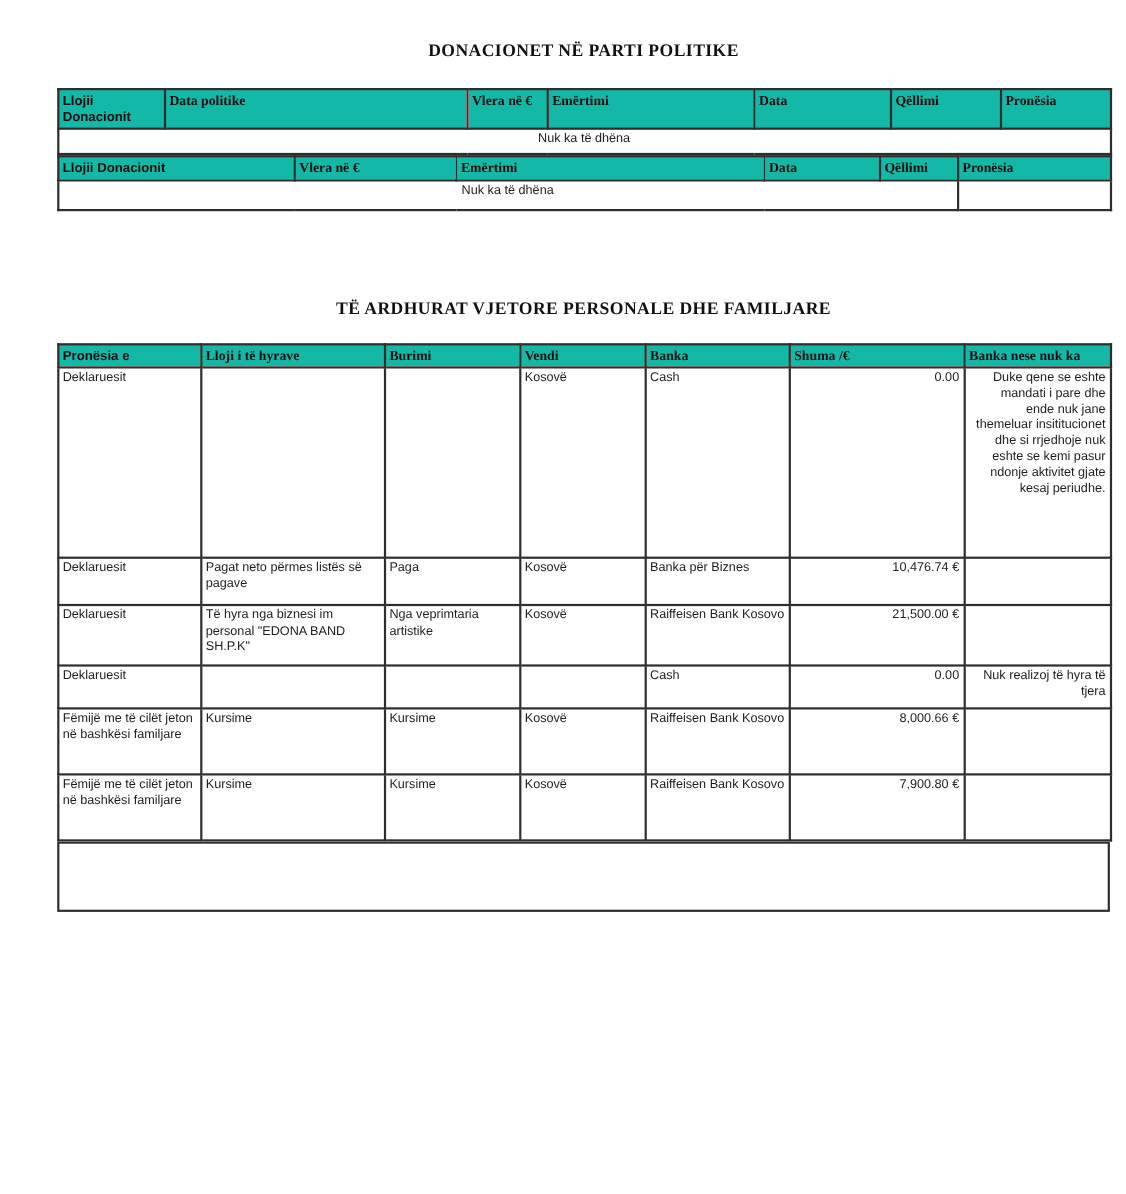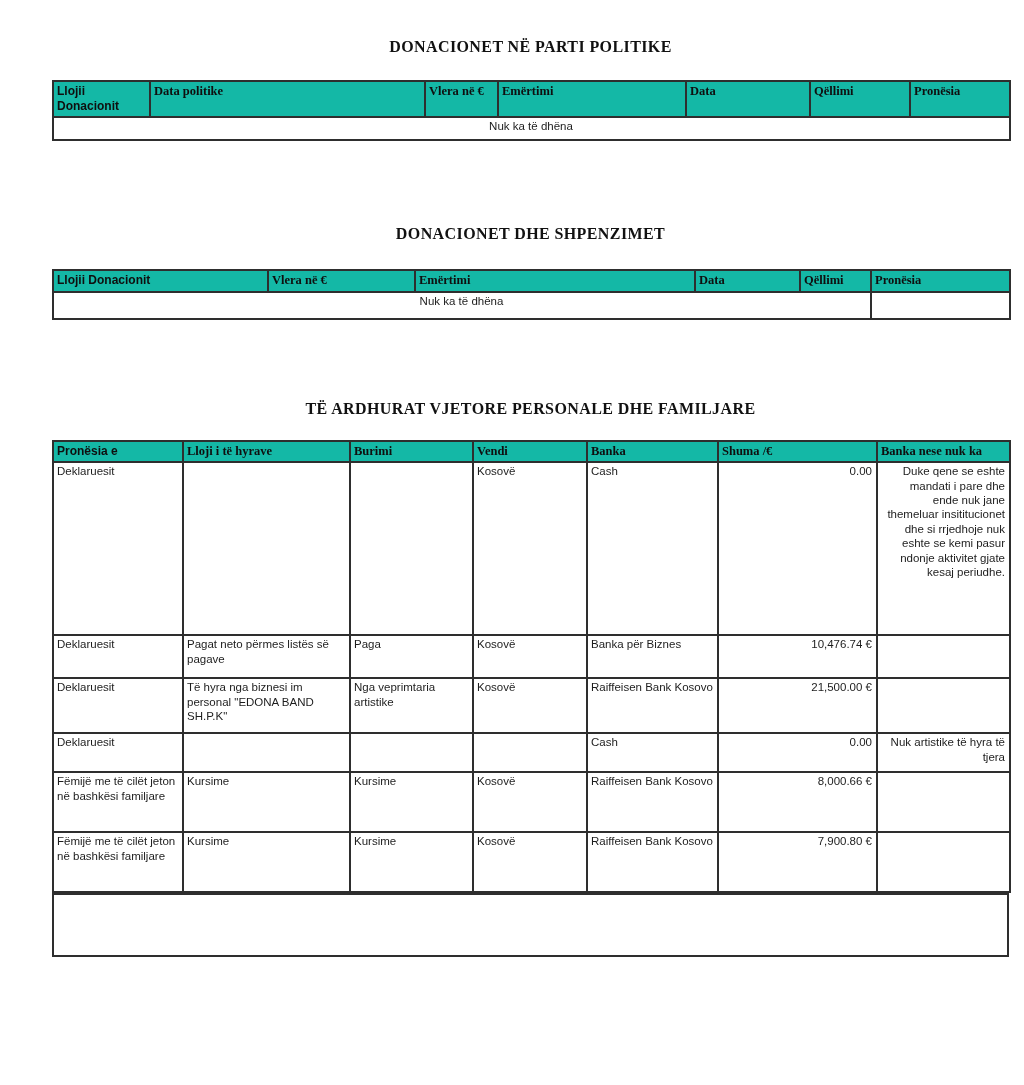--- a/index.html
+++ b/index.html
@@ -103,21 +103,20 @@
       <th>Data</th>
       <th>Qëllimi</th>
       <th>Pronësia</th>
     </tr>
     <tr class="data-row">
       <td class="center" colspan="7">Nuk ka të dhëna</td>
     </tr>
   </tbody>
     </table>
 
-  <h1 class="doc-title title-2">DONACIONET DHE SHPENZIMET</h1>
 
   <table class="t2">
     <colgroup>
       <col style="width:215px">
         <col style="width:147px">
         <col style="width:280px">
       <col style="width:105px">
         <col style="width:71px">
         <col style="width:139px">
     </colgroup>
@@ -186,21 +185,21 @@
       <td class="num">21,500.00 €</td>
       <td class="right"></td>
     </tr>
     <tr class="r3">
       <td>Deklaruesit</td>
       <td></td>
       <td></td>
       <td></td>
       <td>Cash</td>
       <td class="num">0.00</td>
-      <td class="right">Nuk artistike të hyra të tjera</td>
+      <td class="right">Nuk realizoj të hyra të tjera</td>
     </tr>
     <tr class="r4">
       <td>Fëmijë me të cilët jeton në bashkësi familjare</td>
       <td>Kursime</td>
       <td>Kursime</td>
       <td>Kosovë</td>
       <td>Raiffeisen Bank Kosovo</td>
       <td class="num">8,000.66 €</td>
       <td class="right"></td>
     </tr>

